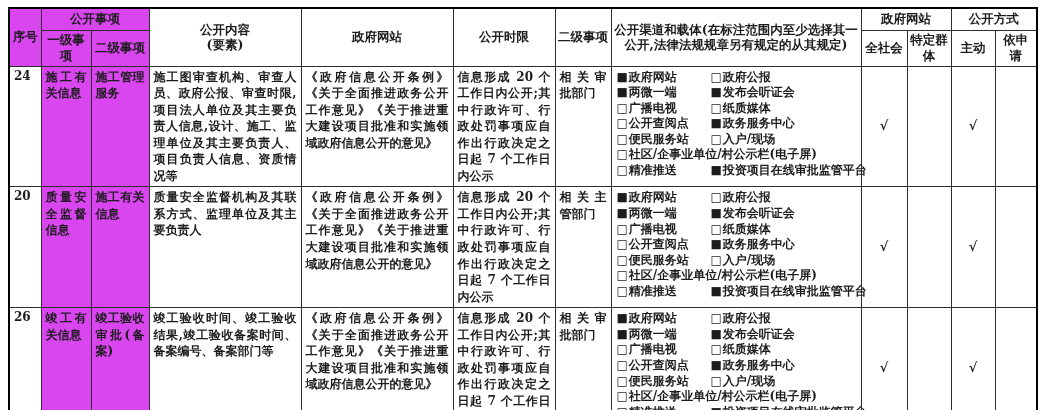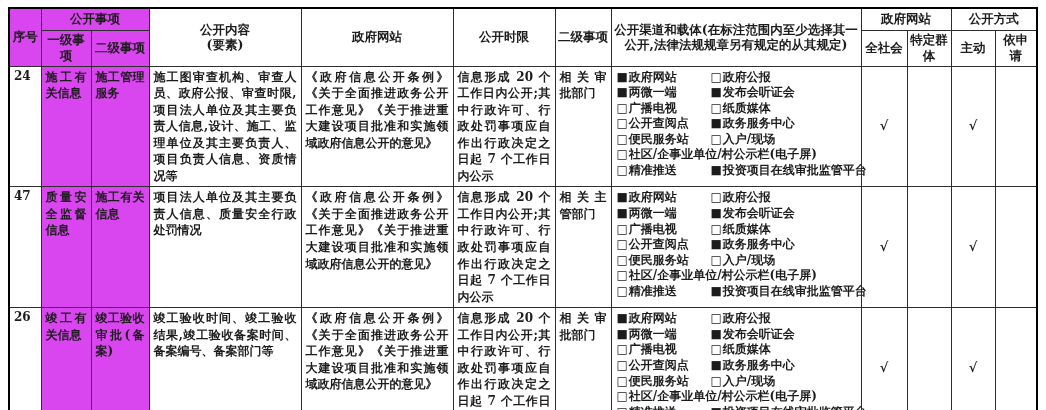--- a/index.html
+++ b/index.html
@@ -154,24 +154,24 @@
                 <span class="lab">投资项目在线审批监管平台</span>
               </span>
             </div>
           </td>
         <td class="checkcell">√</td>
         <td class="checkcell"></td>
         <td class="checkcell">√</td>
         <td class="checkcell"></td>
       </tr>
       <tr class="row-body">
-        <td class="no-cell">47</td>
+        <td class="no-cell">20</td>
         <td class="shade just">质量安全监督信息</td>
         <td class="shade just">施工有关信息</td>
-        <td class="just">项目法人单位及其主要负责人信息、质量安全行政处罚情况</td>
+        <td class="just">质量安全监督机构及其联系方式、监理单位及其主要负责人</td>
         <td class="just">《政府信息公开条例》《关于全面推进政务公开工作意见》《关于推进重大建设项目批准和实施领域政府信息公开的意见》</td>
         <td class="just">信息形成 20 个工作日内公开;其中行政许可、行政处罚事项应自作出行政决定之日起 7 个工作日内公示</td>
         <td class="just">相关主管部门</td>
         <td class="channels-cell">
             <div class="chan-grid">
               <span class="chan">
                 <span class="box">■</span>
                 <span class="lab">政府网站</span>
               </span>
               <span class="chan">

